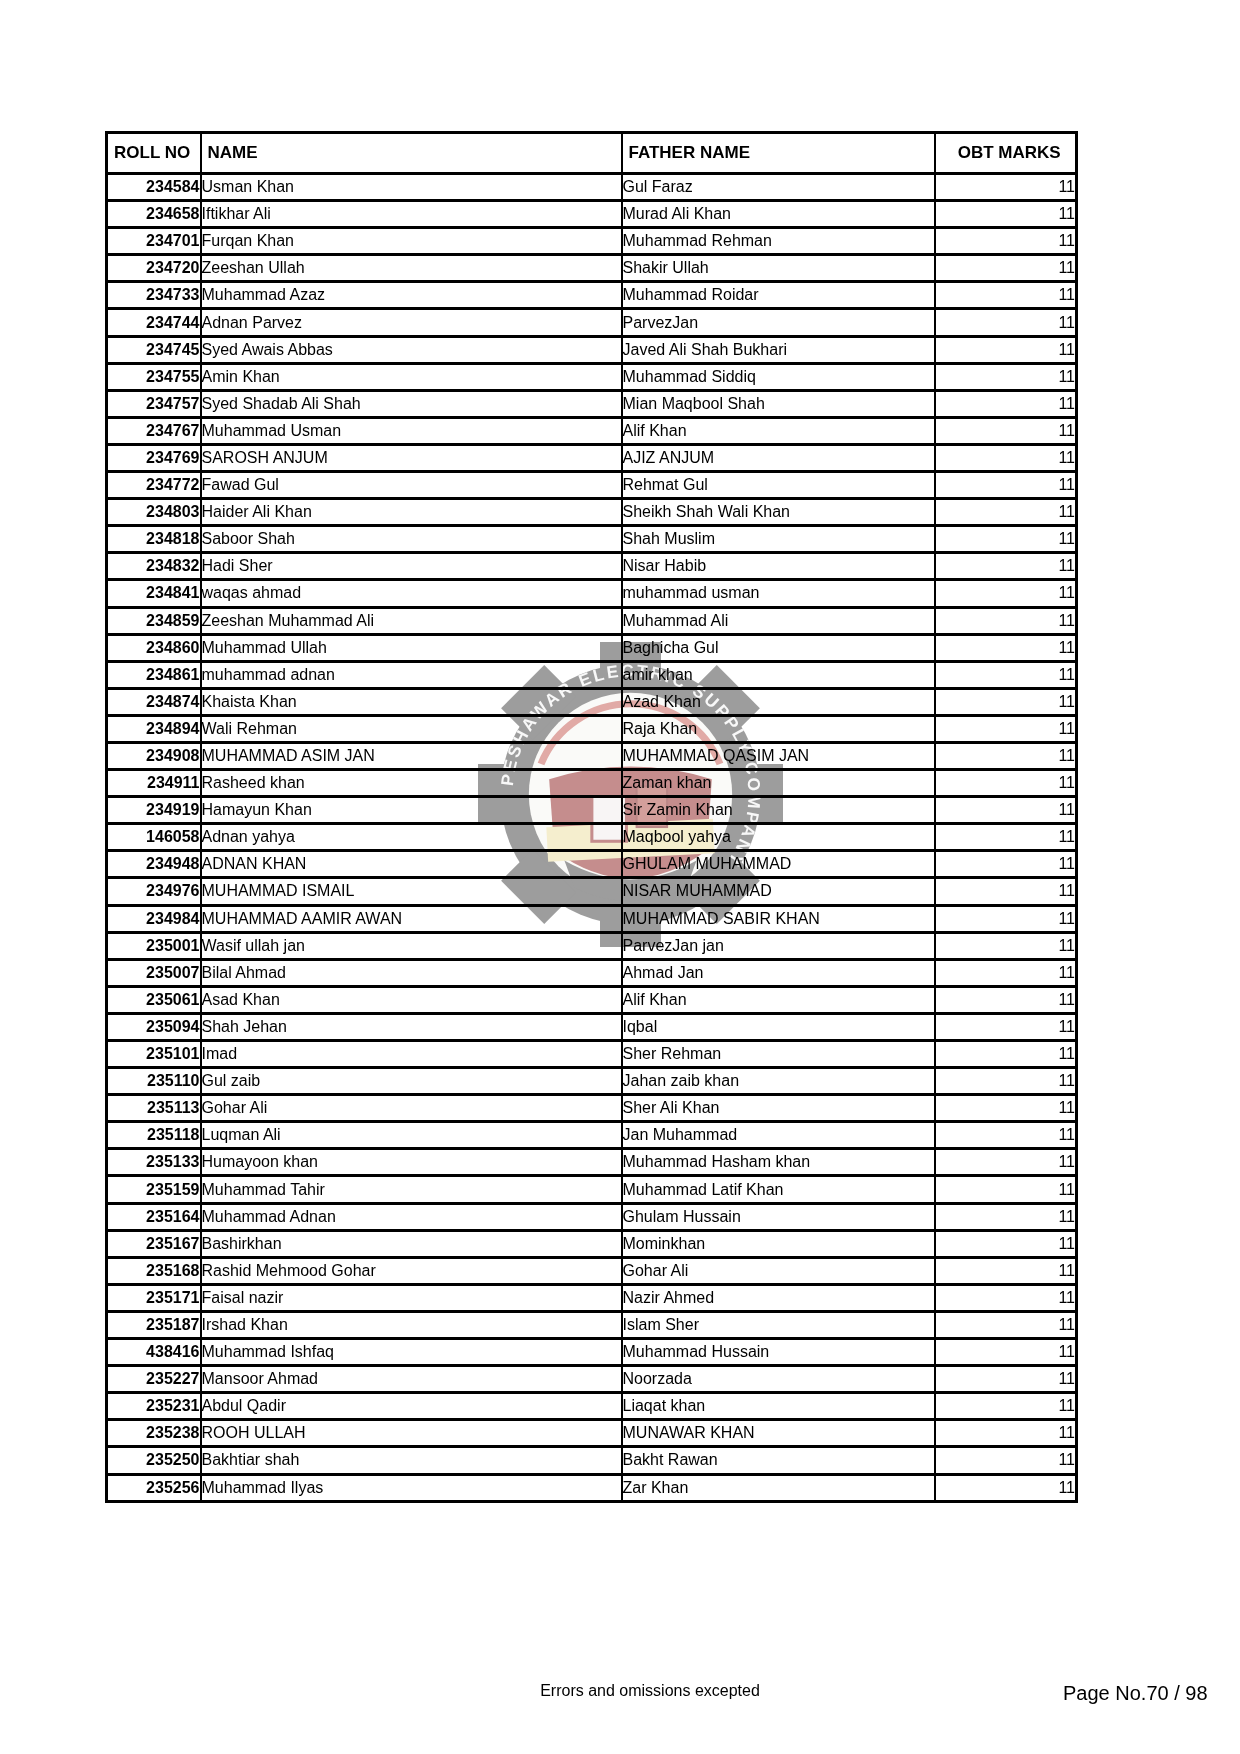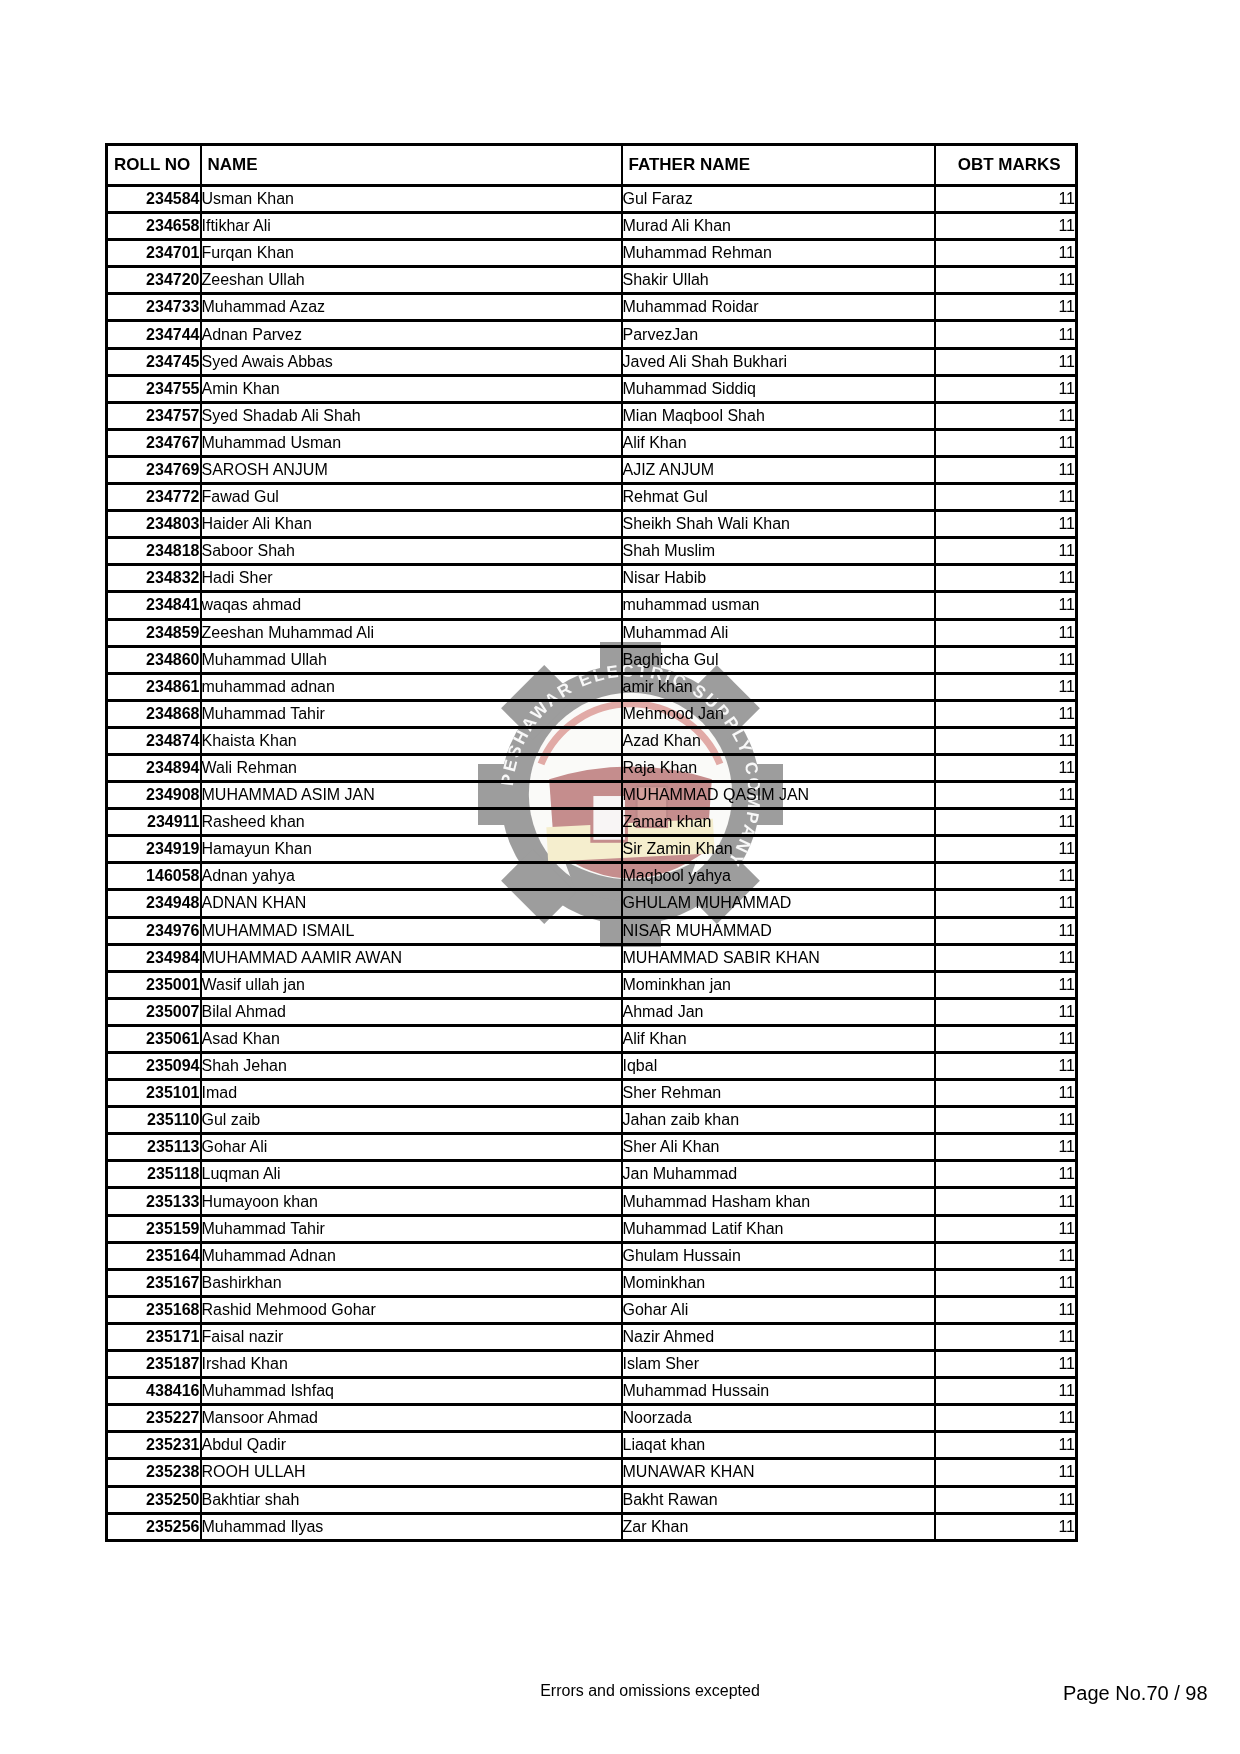--- a/index.html
+++ b/index.html
@@ -17,21 +17,21 @@
   .watermark{
     position:absolute;
     left:478px;top:642px;
     width:305px;height:305px;
     opacity:.5;
     z-index:0;
   }
 
   .table-wrap{
     position:absolute;
-    left:105px;top:143px;
+    left:105px;top:131px;
     z-index:1;
   }
   table.results{
     border-collapse:collapse;
     table-layout:fixed;
     width:970px;
     background:transparent;
     border:3px solid #000;
   }
   table.results th, table.results td{
@@ -252,26 +252,20 @@
     <td class="c-marks">11</td>
   </tr>
 
   <tr>
     <td class="c-roll">234861</td>
     <td class="c-name">muhammad adnan</td>
     <td class="c-father">amir khan</td>
     <td class="c-marks">11</td>
   </tr>
 
-  <tr>
-    <td class="c-roll">234868</td>
-    <td class="c-name">Muhammad Tahir</td>
-    <td class="c-father">Mehmood Jan</td>
-    <td class="c-marks">11</td>
-  </tr>
 
   <tr>
     <td class="c-roll">234874</td>
     <td class="c-name">Khaista Khan</td>
     <td class="c-father">Azad Khan</td>
     <td class="c-marks">11</td>
   </tr>
 
   <tr>
     <td class="c-roll">234894</td>
@@ -325,21 +319,21 @@
   <tr>
     <td class="c-roll">234984</td>
     <td class="c-name">MUHAMMAD AAMIR AWAN</td>
     <td class="c-father">MUHAMMAD SABIR KHAN</td>
     <td class="c-marks">11</td>
   </tr>
 
   <tr>
     <td class="c-roll">235001</td>
     <td class="c-name">Wasif ullah jan</td>
-    <td class="c-father">Mominkhan jan</td>
+    <td class="c-father">ParvezJan jan</td>
     <td class="c-marks">11</td>
   </tr>
 
   <tr>
     <td class="c-roll">235007</td>
     <td class="c-name">Bilal Ahmad</td>
     <td class="c-father">Ahmad Jan</td>
     <td class="c-marks">11</td>
   </tr>
 

